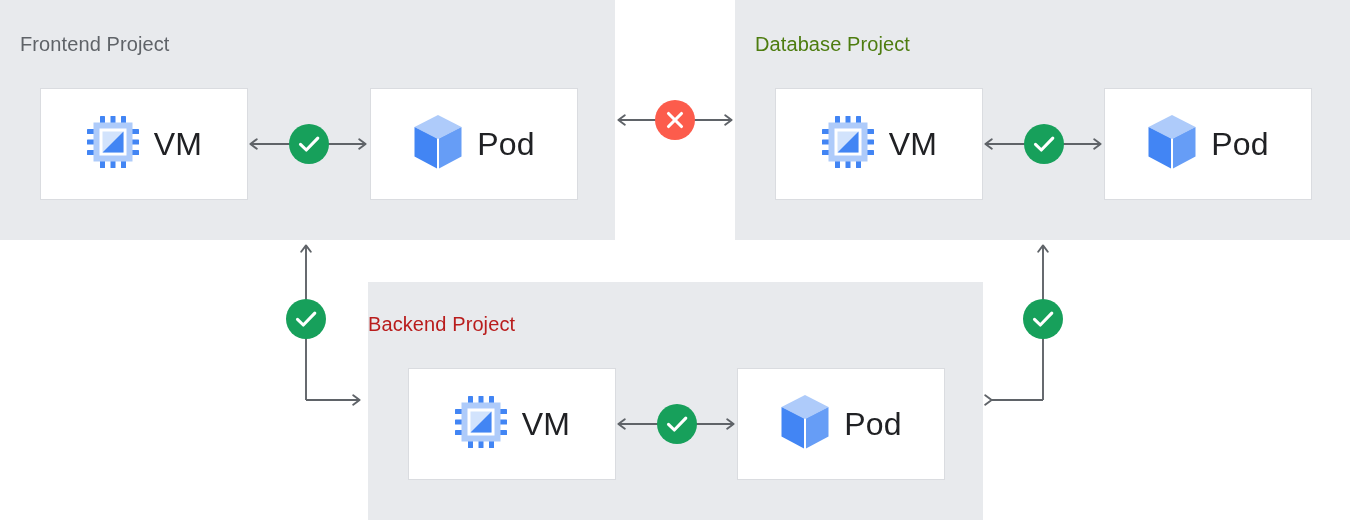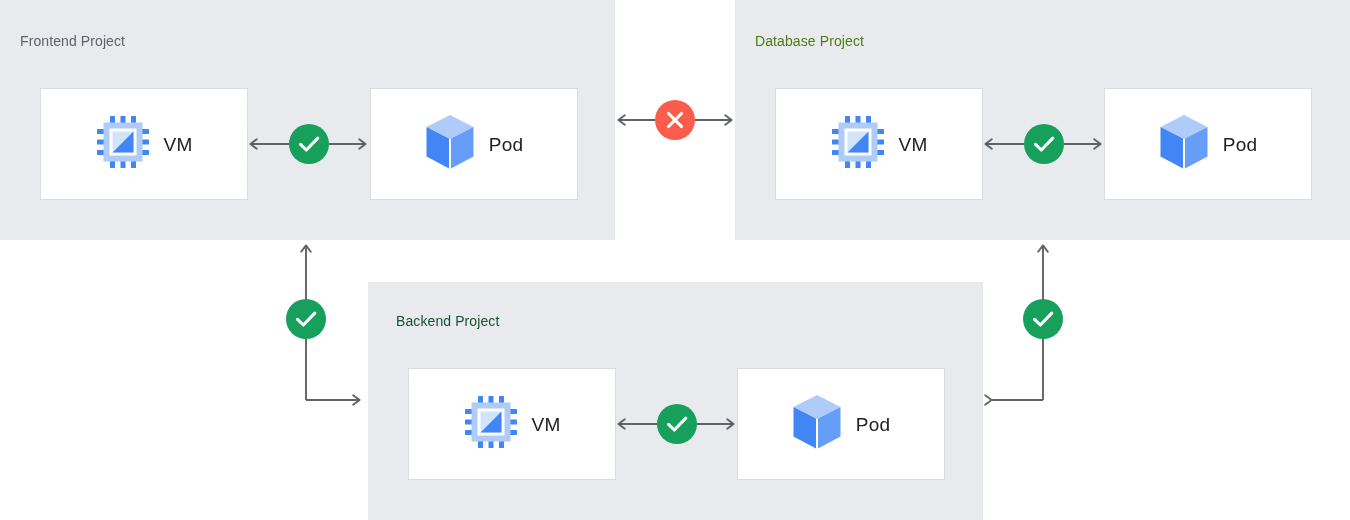--- a/index.html
+++ b/index.html
@@ -21,21 +21,21 @@
   }
 
   
   .panel {
     position: absolute;
     background: #e8eaed;
     box-sizing: border-box;
   }
   .panel-title {
     position: absolute;
-    font-size: 14px;
+    font-size: 20px;
     color: #5f6368;
     letter-spacing: .1px;
     white-space: nowrap;
     line-height: 1;
   }
 
   
   .card {
     position: absolute;
     background: #ffffff;
@@ -44,21 +44,21 @@
     display: flex;
     align-items: center;
     justify-content: center;
   }
   .card-inner {
     display: flex;
     align-items: center;
     gap: 14px;
   }
   .card-label {
-    font-size: 19px;
+    font-size: 32px;
     color: #202124;
     line-height: 1;
     letter-spacing: .2px;
   }
   .card-icon {
     display: block;
     flex: 0 0 auto;
   }
 
   
@@ -88,21 +88,21 @@
 
 <div id="canvas">
 
   <div class="panel" id="panel-frontend" style="left: 0px; top: 0px; width: 615px; height: 240px; background: rgb(232, 234, 237);"></div>
   <div class="panel-title" id="title-frontend" style="left: 20px; top: 34px; color: rgb(95, 99, 104);">Frontend Project</div>
 
   <div class="panel" id="panel-database" style="left: 735px; top: 0px; width: 615px; height: 240px; background: rgb(232, 234, 237);"></div>
   <div class="panel-title" id="title-database" style="left: 755px; top: 34px; color: #4d7c0f;">Database Project</div>
 
   <div class="panel" id="panel-backend" style="left: 368px; top: 282px; width: 615px; height: 238px; background: rgb(232, 234, 237);"></div>
-  <div class="panel-title" id="title-backend" style="left: 396px; top: 314px; color: #14532d;">Backend Project</div>
+  <div class="panel-title" id="title-backend" style="left: 368px; top: 314px; color: #b91c1c;">Backend Project</div>
 
   <svg class="conn-layer" viewBox="0 0 1350 520" width="1350" height="520" xmlns="http://www.w3.org/2000/svg">
     <defs>
       <marker id="arrow-right" markerWidth="12" markerHeight="12" refX="10" refY="6" orient="auto" markerUnits="userSpaceOnUse">
         <path d="M3.2,1.2 L9.6,6 L3.2,10.8" fill="none" stroke="#5f6368" stroke-width="1.9" stroke-linecap="round" stroke-linejoin="round"></path>
       </marker>
       <marker id="arrow-left" markerWidth="12" markerHeight="12" refX="2" refY="6" orient="auto" markerUnits="userSpaceOnUse">
         <path d="M8.8,1.2 L2.4,6 L8.8,10.8" fill="none" stroke="#5f6368" stroke-width="1.9" stroke-linecap="round" stroke-linejoin="round"></path>
       </marker>
       <marker id="arrow-up" markerWidth="12" markerHeight="12" refX="10" refY="6" orient="auto" markerUnits="userSpaceOnUse">

